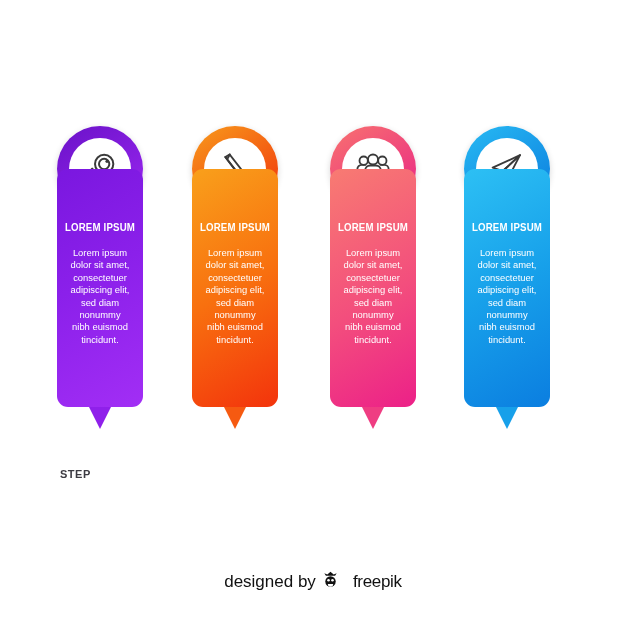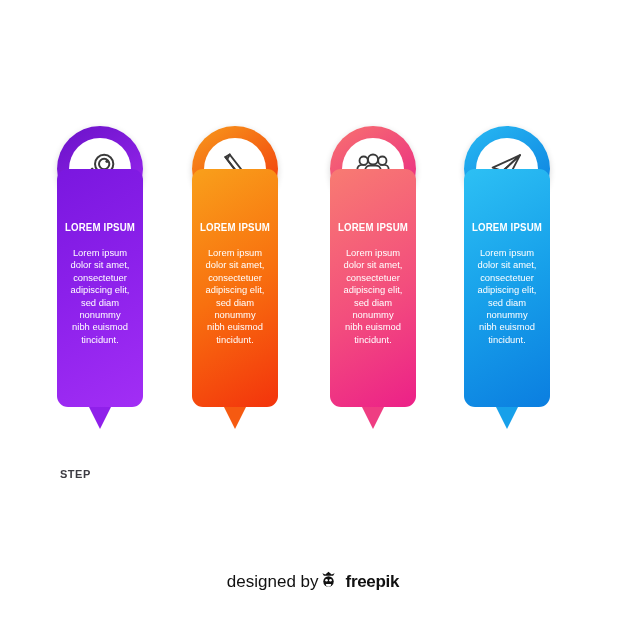--- a/index.html
+++ b/index.html
@@ -96,25 +96,25 @@
   }
 
   
   #footer{
     position:absolute;
     left:0;top:570px;width:626px;
     text-align:center;
     color:#111111;
   }
   #footer .fl{
-    display:inline-flex;align-items:center;
+    display:inline-flex;align-items:center;gap:5px;
     font-size:17px;
   }
   #footer .designed{font-weight:normal;}
-  #footer .brand{font-weight:bold;letter-spacing:-.3px;margin-left:8px;}
+  #footer .brand{font-weight:normal;letter-spacing:-.3px;margin-left:8px;}
   #footer .logo{display:inline-block;}
 </style>
 </head>
 <body>
 
 <div id="stage">
 
   <div class="card" style="left:57px;top:126px;">
     <div class="balloon">
       <div class="head" style="background:linear-gradient(145deg,#6a12c8,#9c27f2);">

